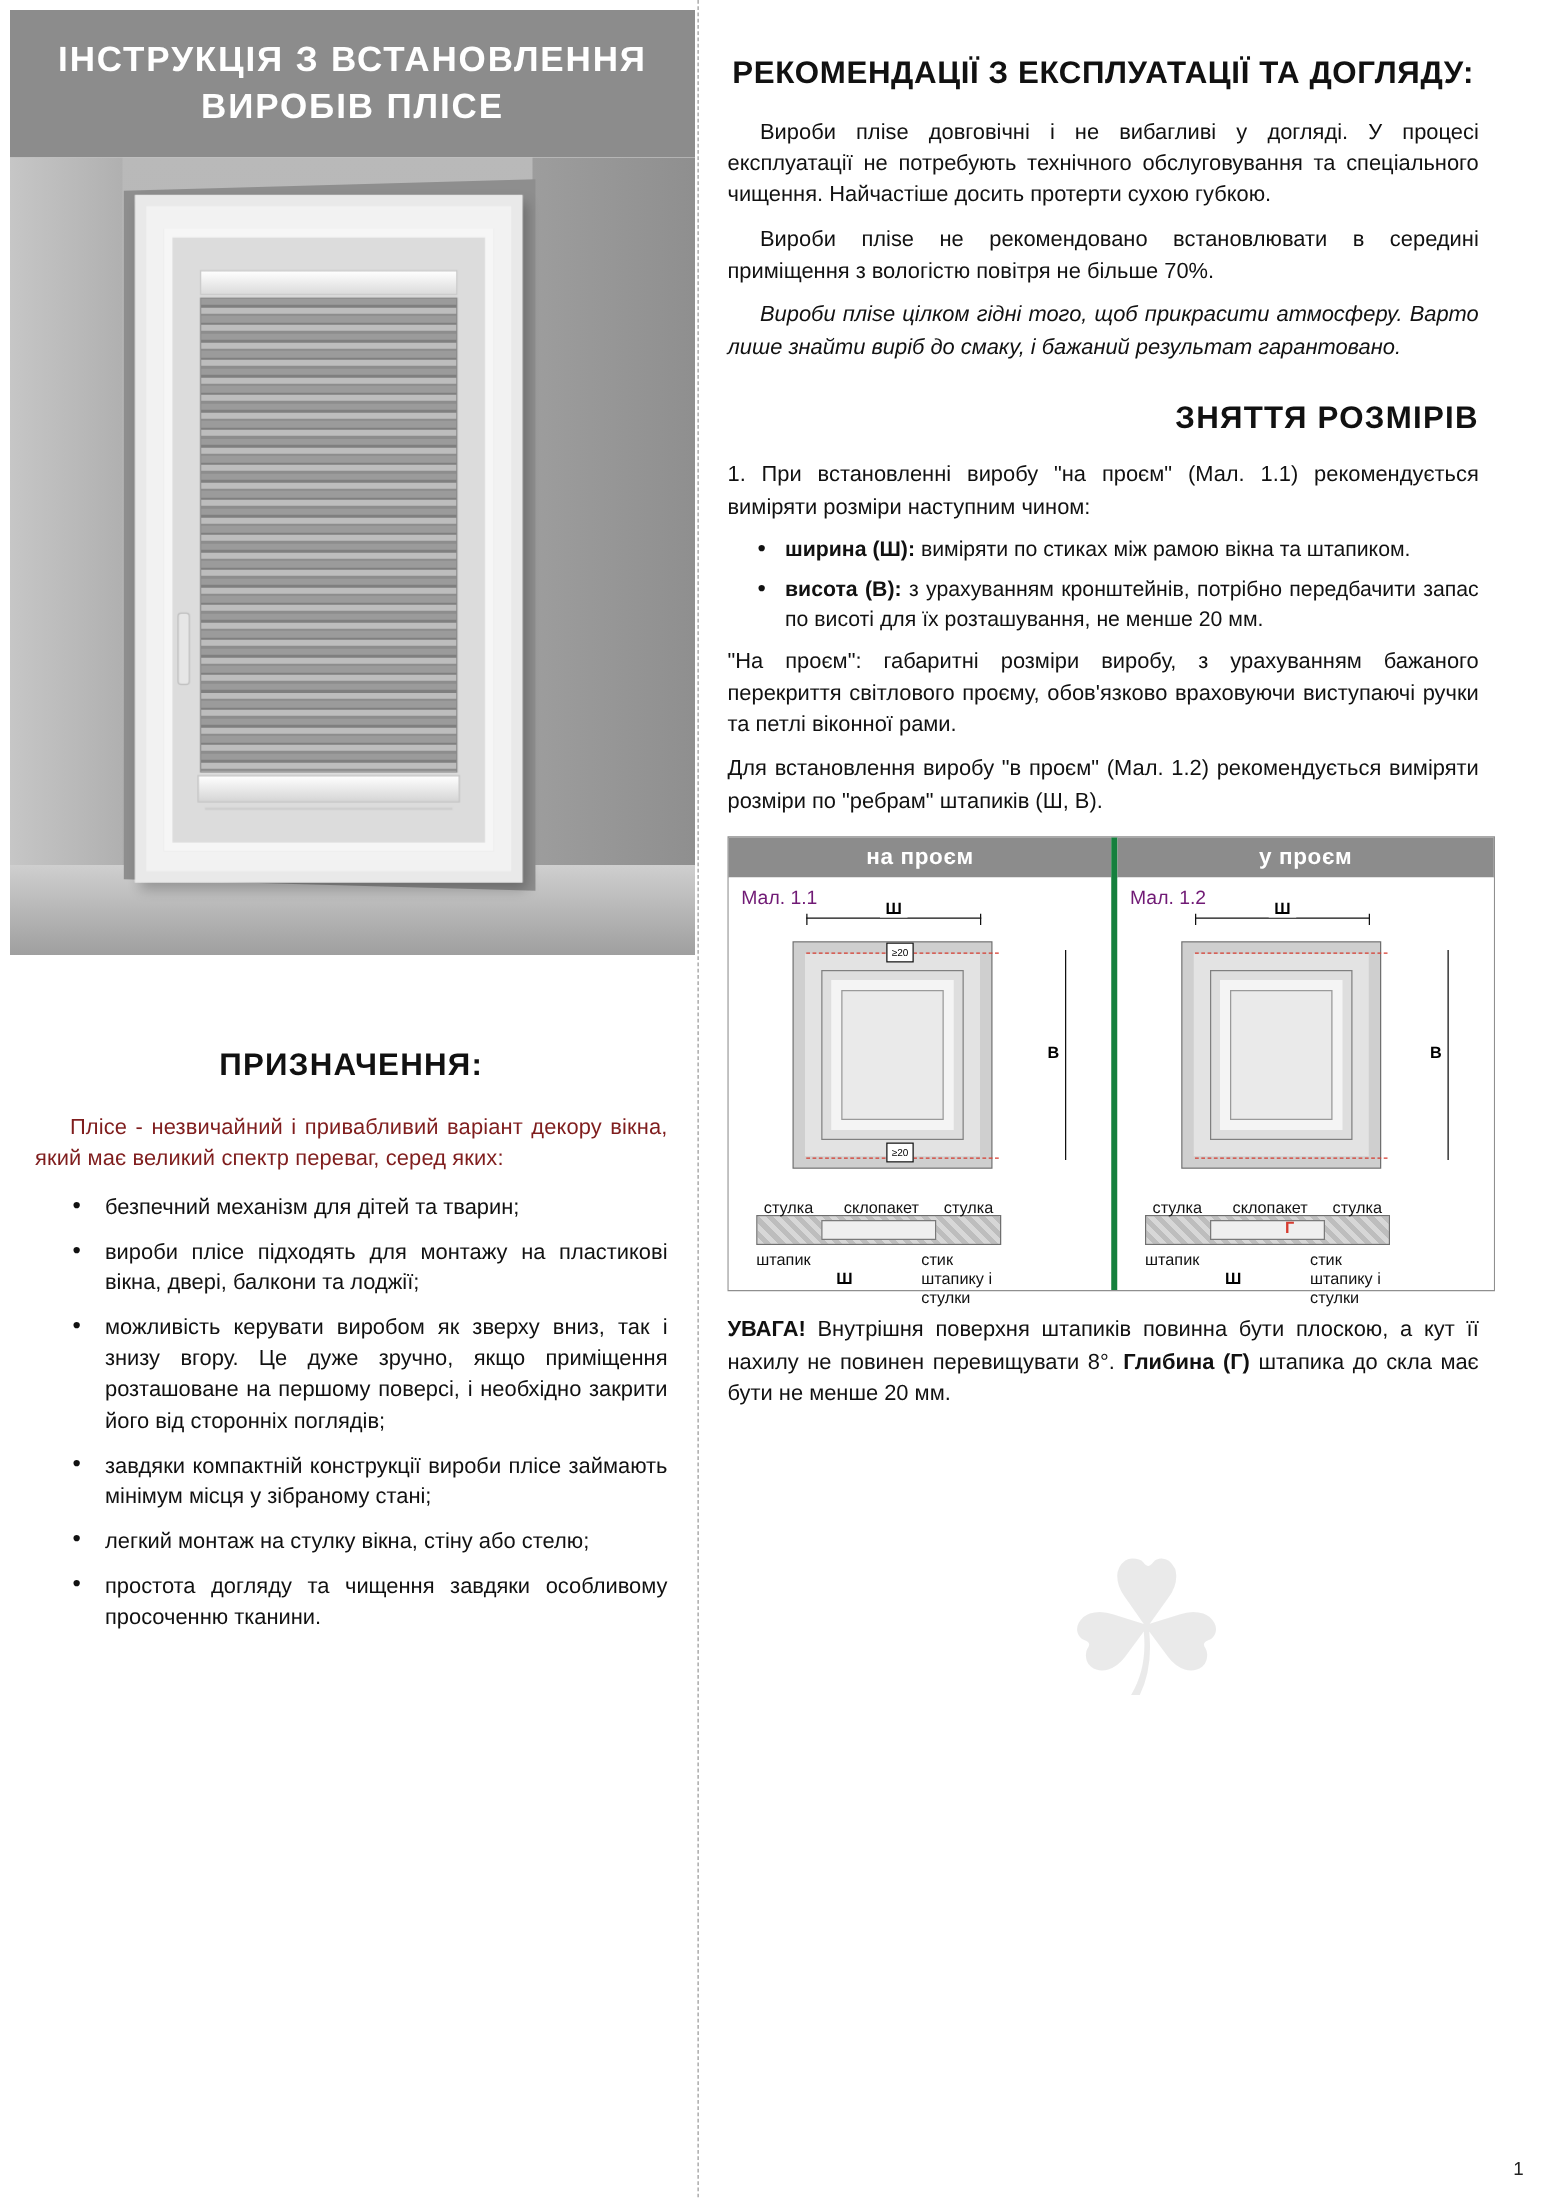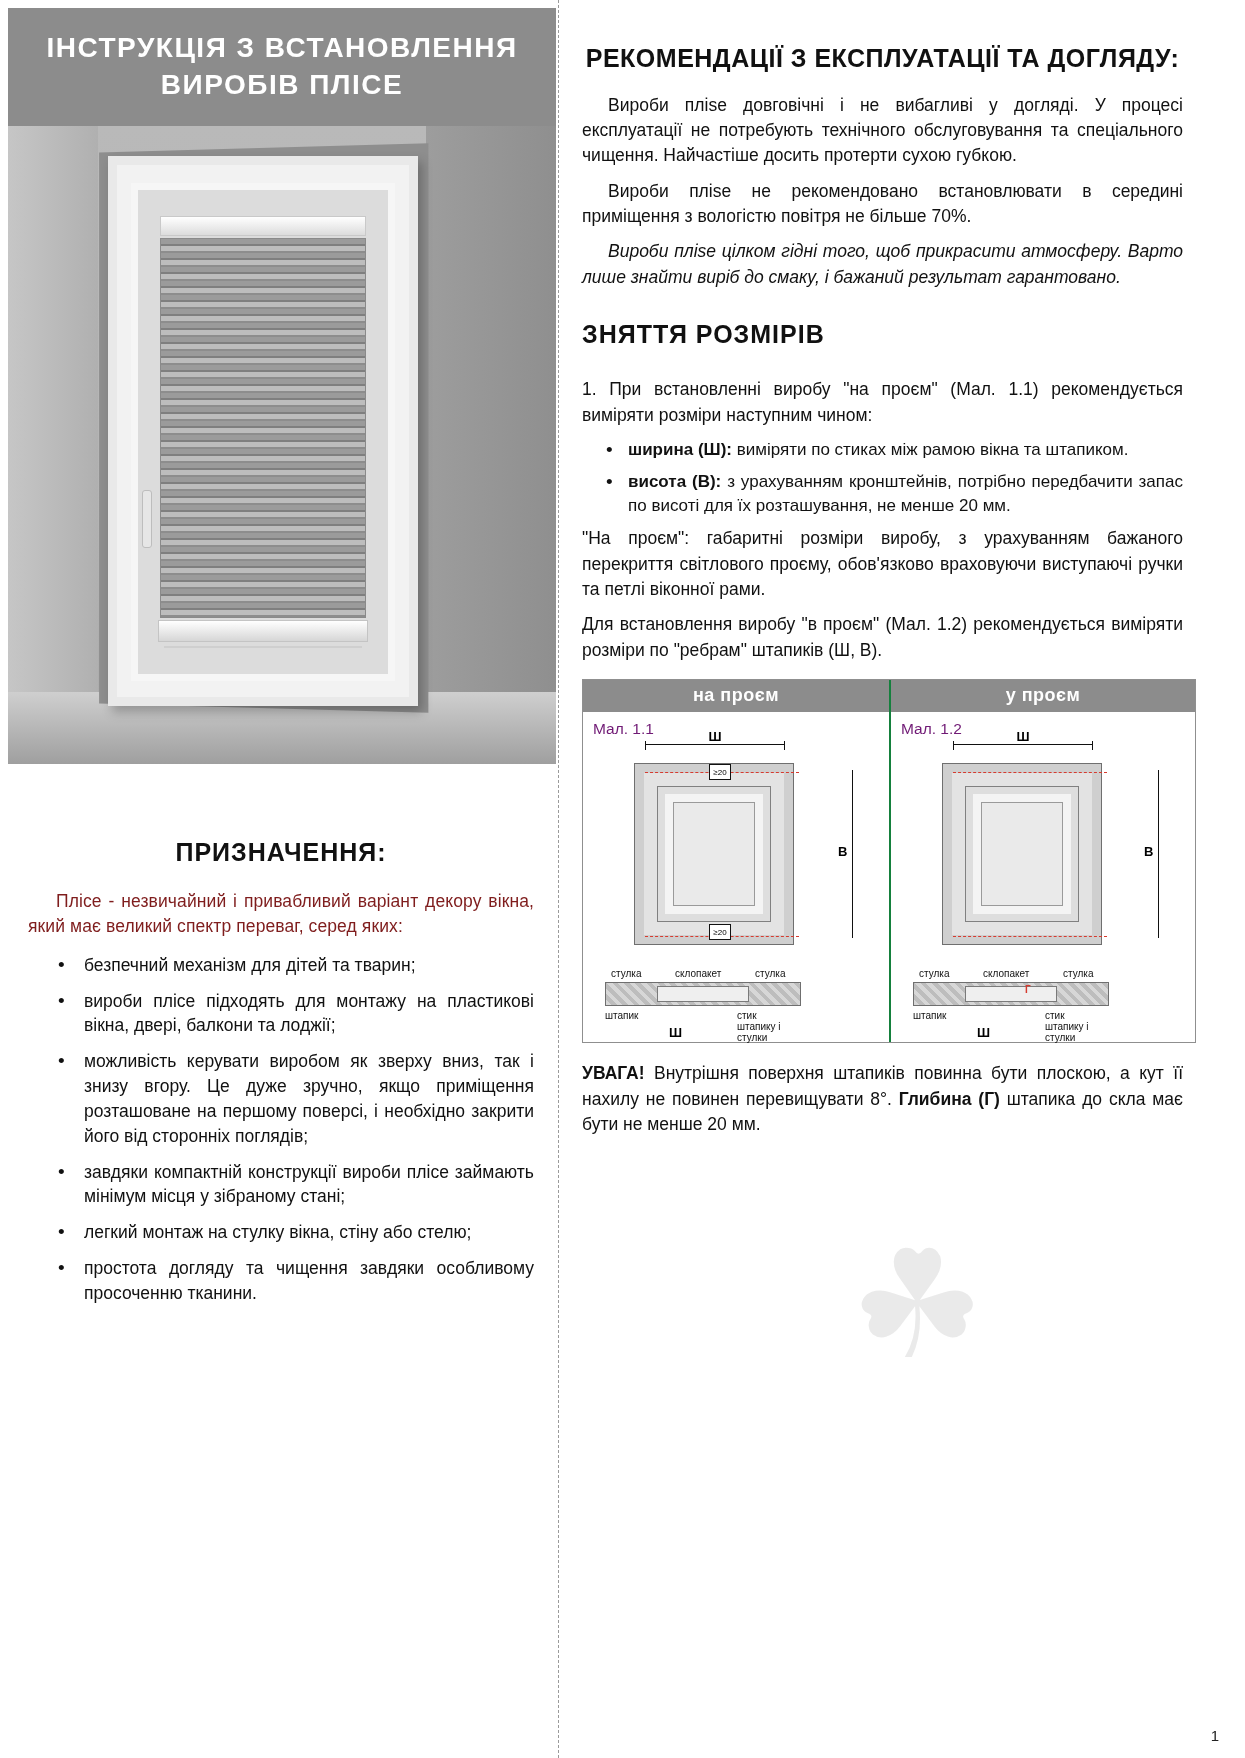--- a/index.html
+++ b/index.html
@@ -200,24 +200,24 @@
     text-align: center;
     font-size: 25px;
     font-weight: bold;
     line-height: 1.3;
     margin: 22px 0 18px 0;
     letter-spacing: 0.5px;
     text-transform: uppercase;
     color: #111;
   }
   h2.right-sub {
-    text-align: left;
+    text-align: right;
     font-size: 25px;
     font-weight: bold;
-    margin: 30px 0 28px 0;
+    margin: 30px 0 18px 0;
     letter-spacing: 1px;
     text-transform: uppercase;
     color: #111;
   }
   p.r { font-size: 17.5px; line-height: 1.45; margin: 0 0 10px 0; text-align: justify; color:#111; }
   p.r.ind { text-indent: 26px; }
   p.r.italic { font-style: italic; }
   ul.rlist { margin: 4px 0 8px 0; padding-left: 46px; list-style: none; }
   ul.rlist li {
     position: relative;
@@ -238,21 +238,21 @@
   .figures {
     margin-top: 16px;
     border: 1px solid #8f8f8f;
     display: flex;
     width: 614px;
   }
   .fig {
     width: 50%;
     position: relative;
   }
-  .fig + .fig { border-left: 2px solid #15803d; }
+  .fig + .fig { border-left: 5px solid #15803d; }
   .fig-head {
     background: #8c8c8c;
     color: #fff;
     text-align: center;
     font-size: 18px;
     font-weight: bold;
     padding: 5px 0 6px 0;
     letter-spacing: 0.5px;
   }
   .fig-body {
@@ -332,21 +332,21 @@
   }
   .sect .bar {
     position: absolute; left: 0; top: 14px; width: 196px; height: 24px;
     background: repeating-linear-gradient(45deg,#d7d7d7 0 4px,#bdbdbd 4px 8px);
     border: 1px solid #6f6f6f;
   }
   .sect .glasspk {
     position: absolute; left: 52px; top: 18px; width: 92px; height: 16px;
     background: #efefef; border: 1px solid #7a7a7a;
   }
-  .sect .tick { position: absolute; font-size: 10px; color: #111; }
+  .sect .tick { position: absolute; font-size: 13px; color: #111; }
   .fig-foot-w {
     position: absolute;
     left: 86px; bottom: 2px;
     font-size: 13px; font-weight: bold;
   }
 
   .warn {
     margin-top: 18px;
     font-size: 17.5px;
     line-height: 1.45;

